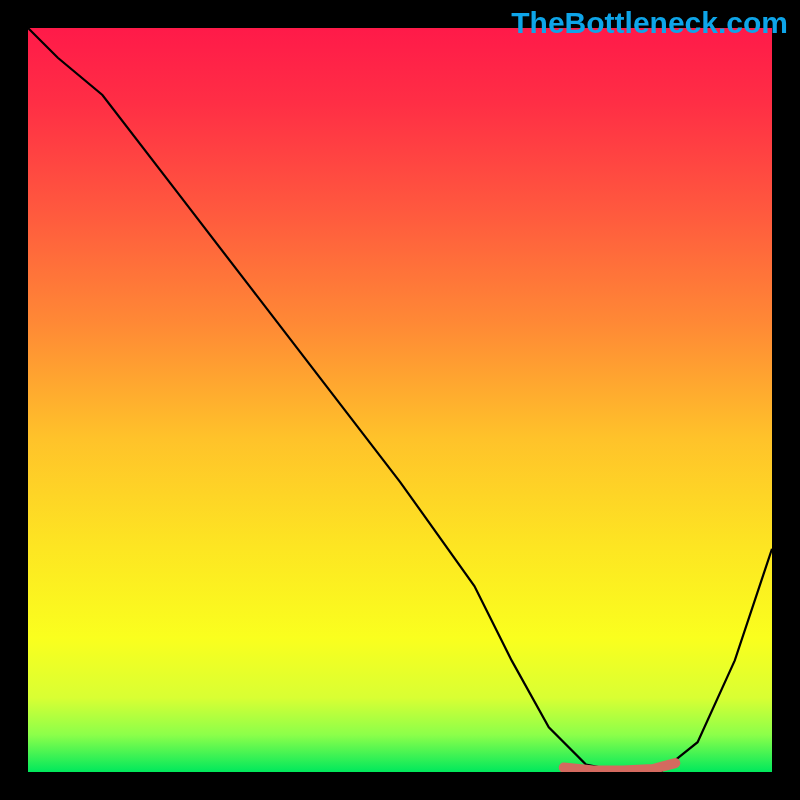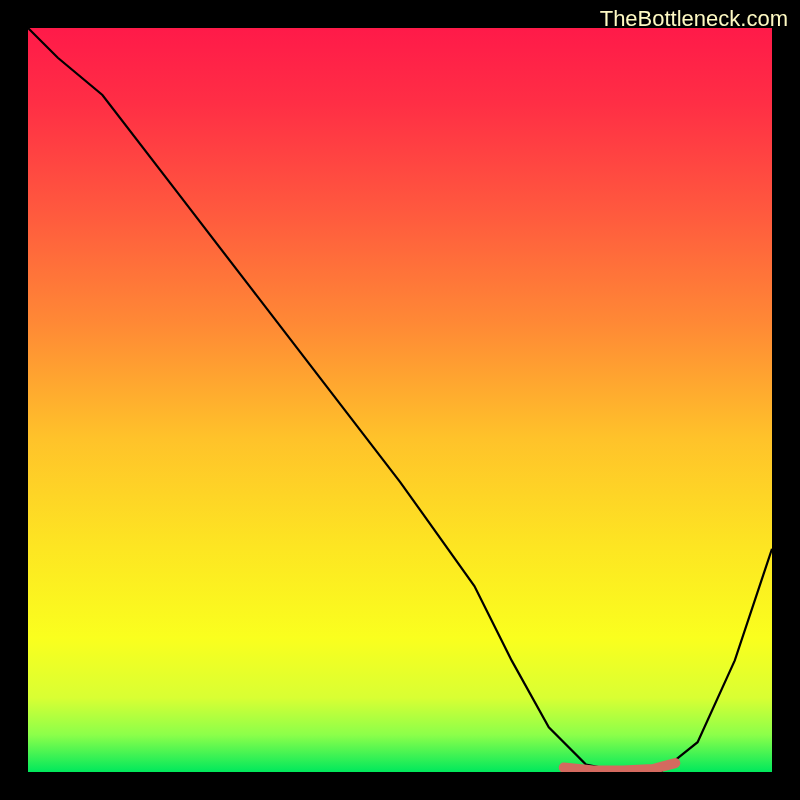--- a/index.html
+++ b/index.html
@@ -8,23 +8,23 @@
     height: 800px;
     background: #000;
     position: relative;
     overflow: hidden;
     font-family: Arial, sans-serif;
   }
   .watermark {
     position: absolute;
     top: 6px;
     right: 12px;
-    color: #fef9c3;
-    font-size: 22px;
-    font-weight: normal;
+    color: #0ea5e9;
+    font-size: 30px;
+    font-weight: bold;
     z-index: 10;
   }
   .plot-area {
     position: absolute;
     left: 28px;
     top: 28px;
     width: 744px;
     height: 744px;
   }
   svg.gradient {

